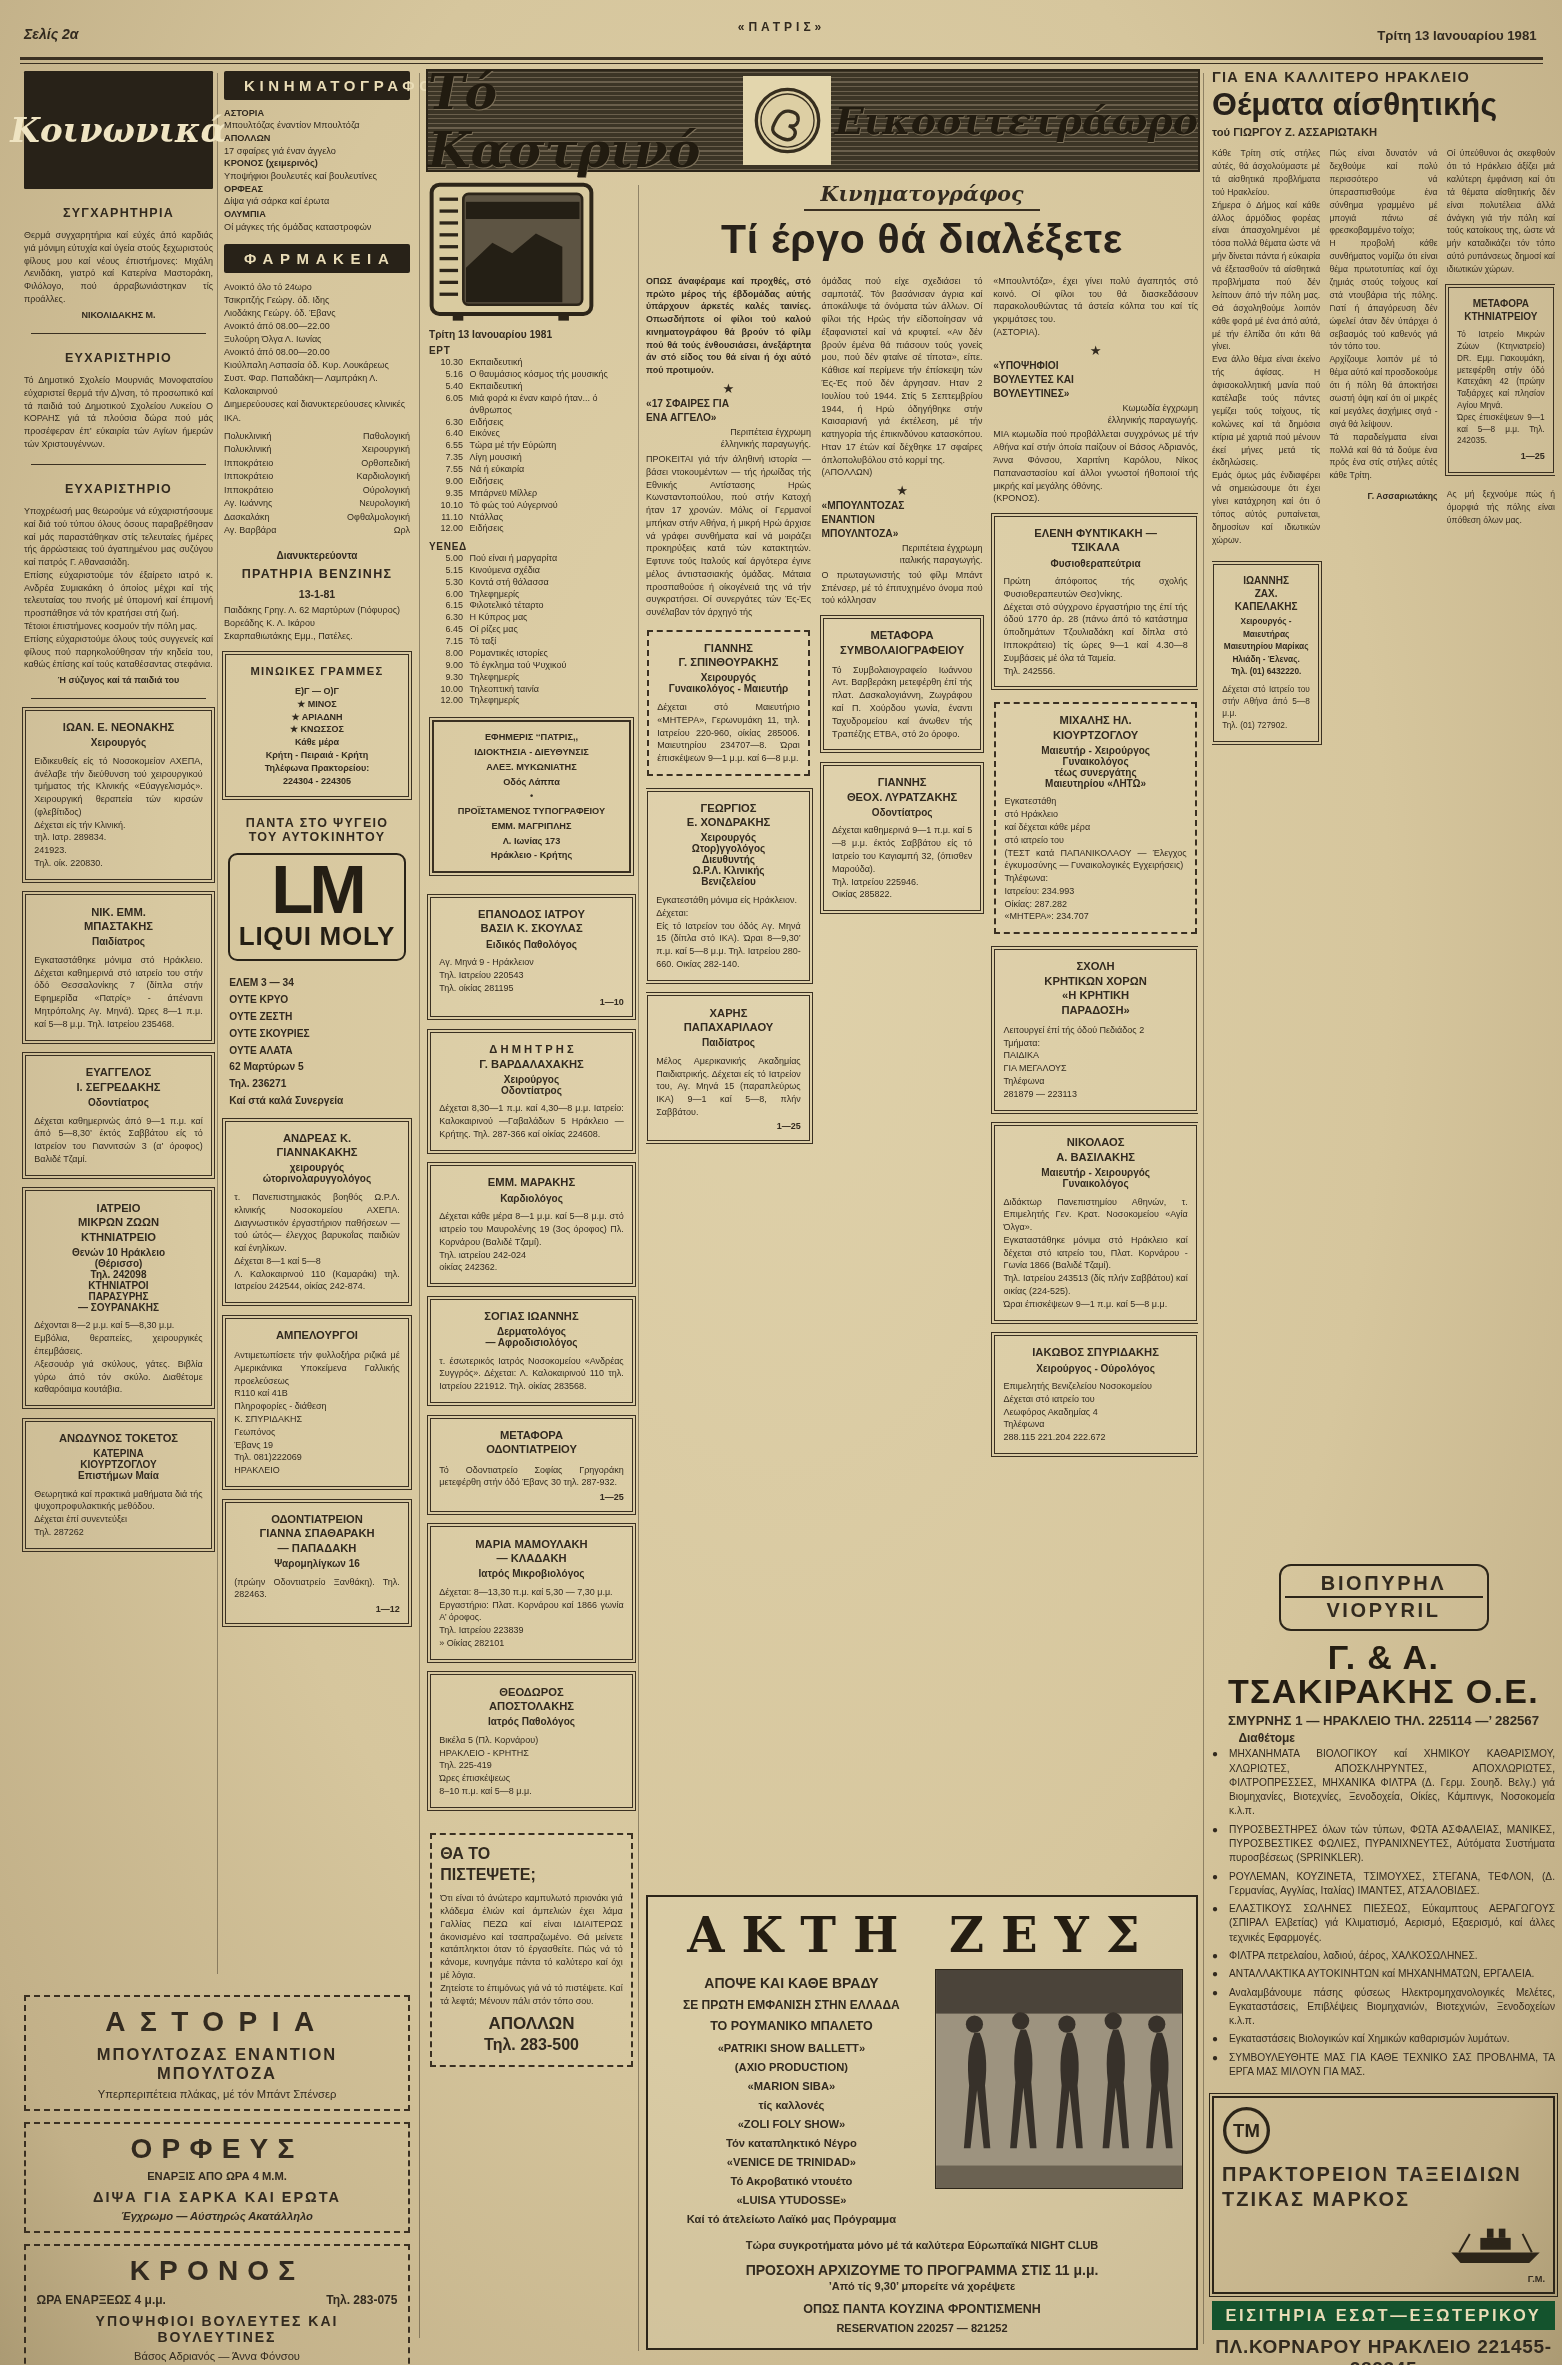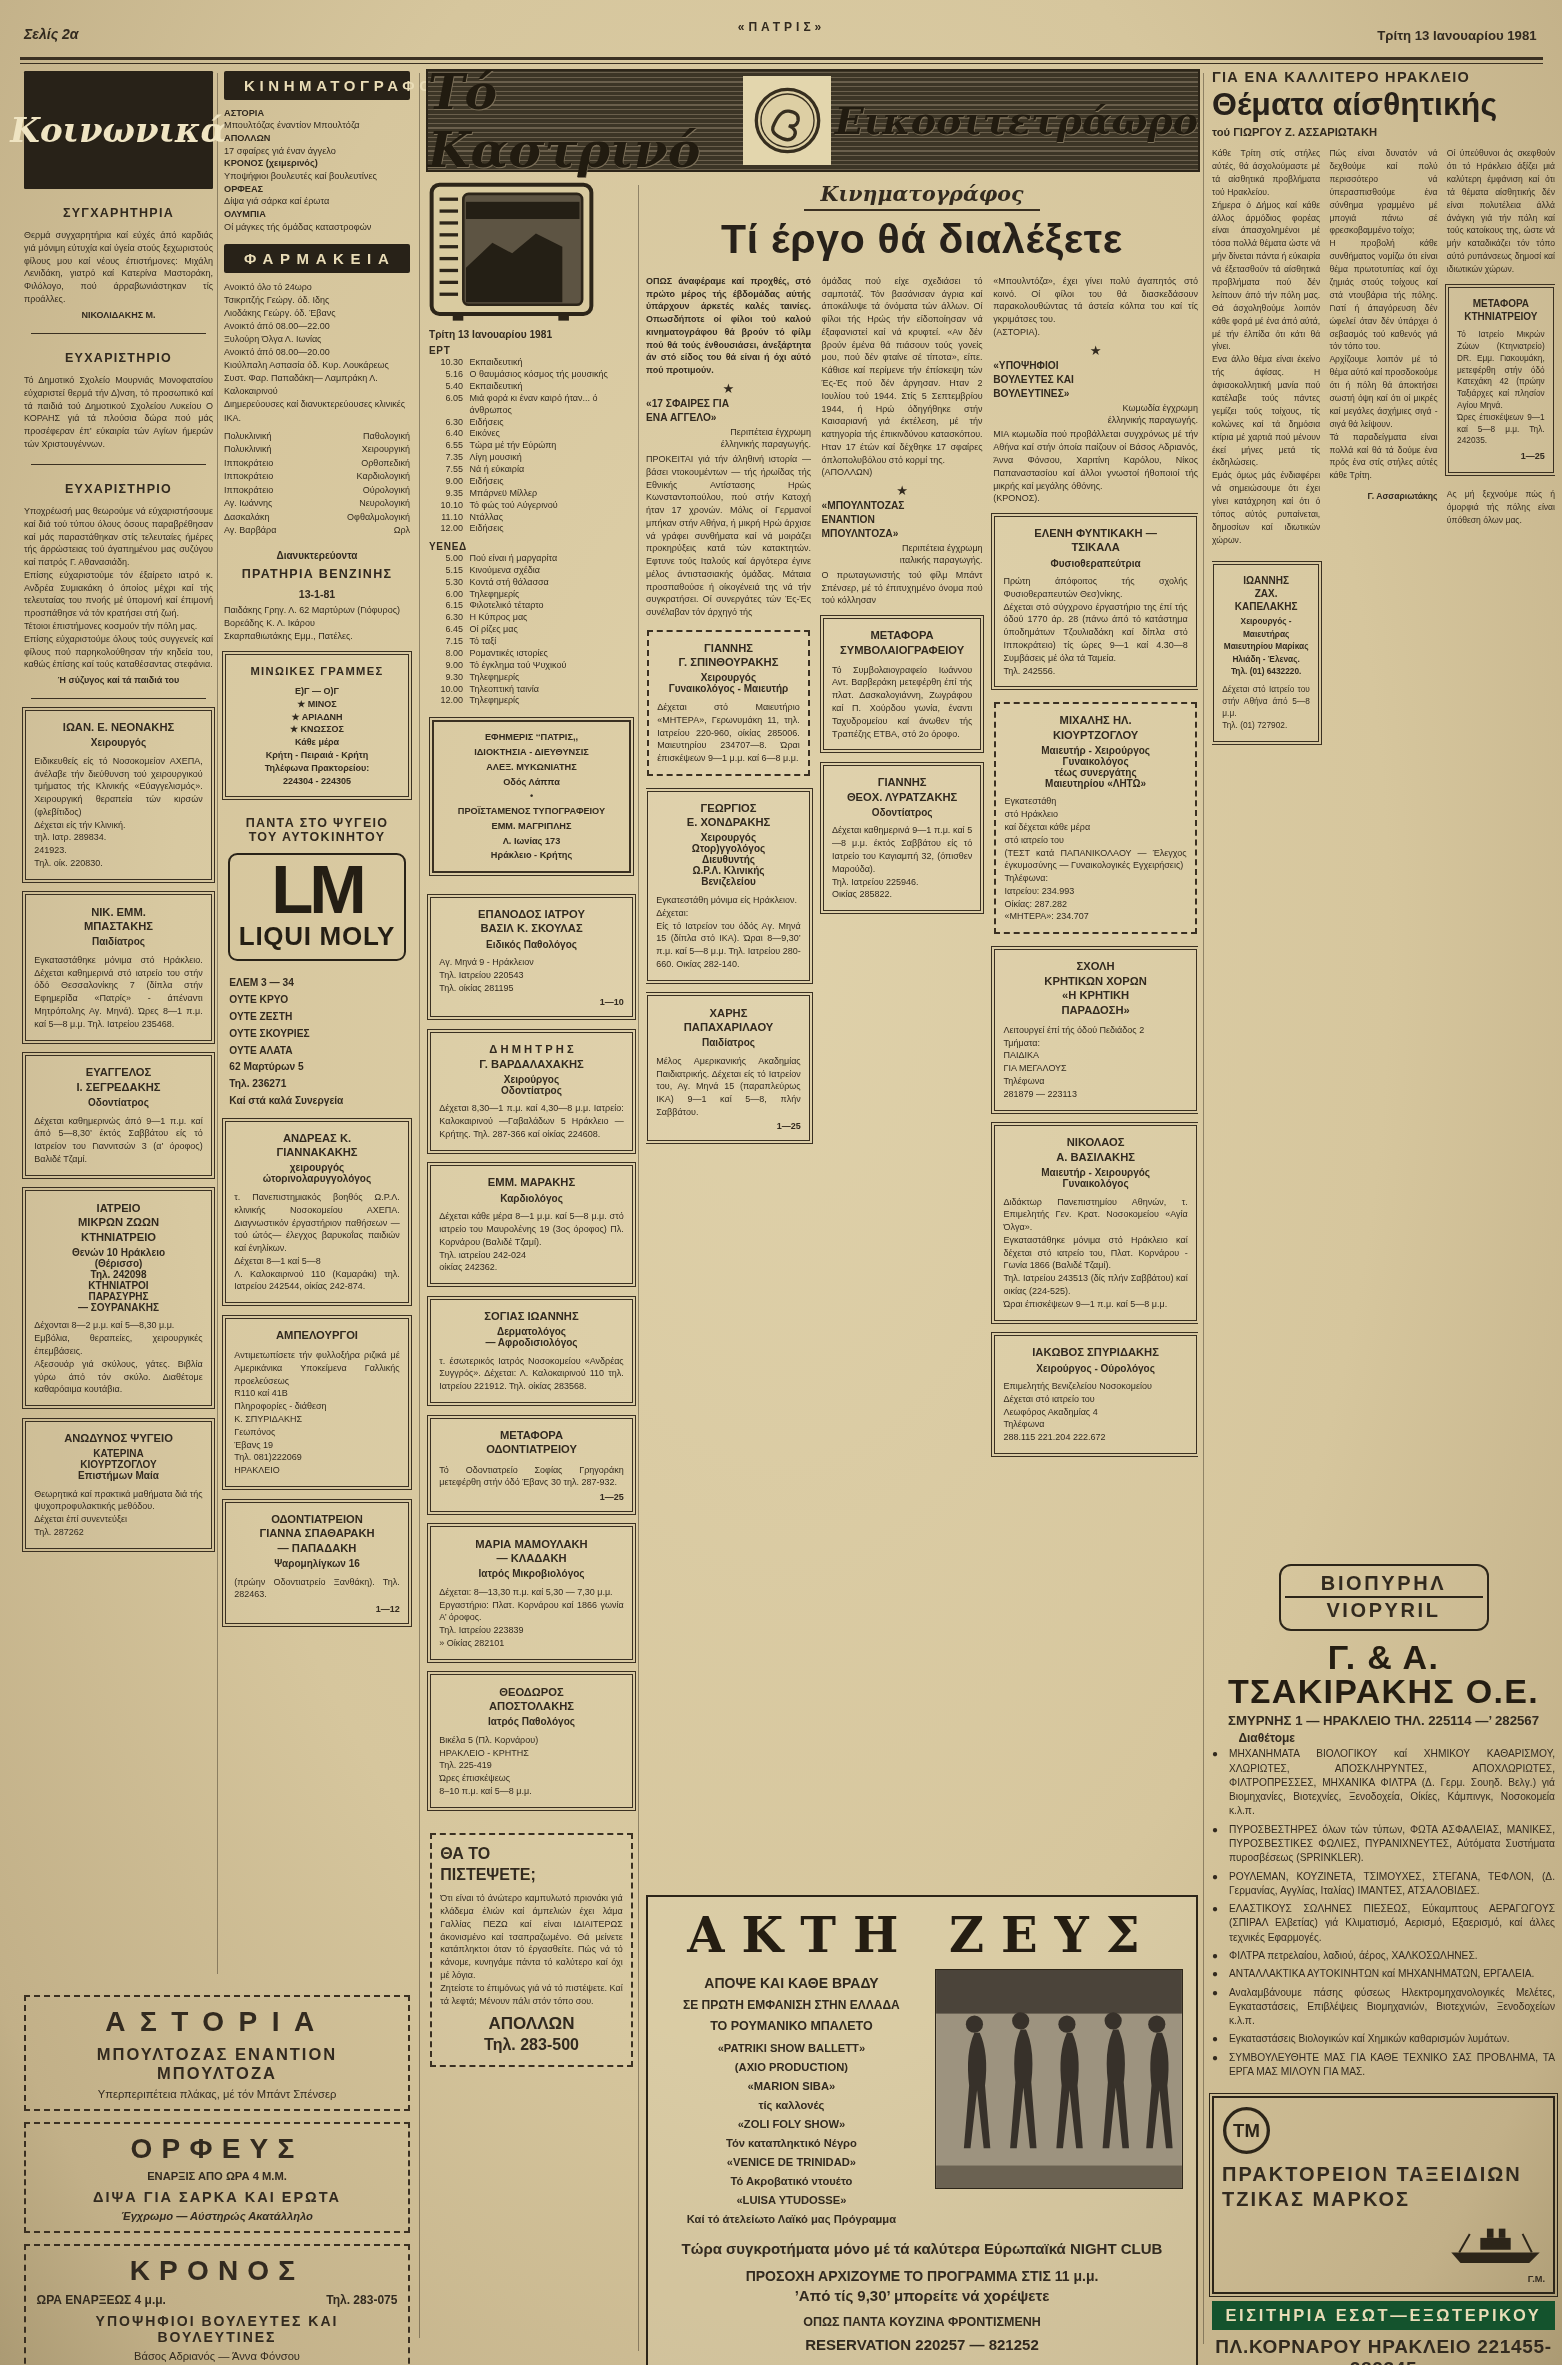--- a/index.html
+++ b/index.html
@@ -63,21 +63,21 @@
   .story{font-size:9px;line-height:1.42;text-align:justify;white-space:pre-line}
   .storyB{font-weight:bold}
   .star{ text-align:center;font-size:13.2px;margin:4px 0 1.3px}
   .stT{font-weight:bold;font-size:10.2px;line-height:1.35}
   .stC{font-size:9px;text-align:right;font-style:normal;line-height:1.35;margin:1.3px 0 2.6px}
 
   .aktibox{border:2.6px solid #2c2519;padding:10.6px 13.2px;margin-top:17px;background:rgba(250,243,219,.12)}
   .aktiT{font-family:"DejaVu Serif", serif;font-weight:bold;font-size:48px;letter-spacing:17px;text-align:center;color:#241d12}
   .aktiL{font-weight:bold;font-size:14px;text-align:center;margin-top:6.6px}
   .aktiList{font-size:11.2px;text-align:center;line-height:1.7;white-space:pre-line;font-weight:bold}
-  .aktiSmall{font-size:15px;text-align:center;line-height:1.6;font-weight:bold}
+  .aktiSmall{font-size:11px;text-align:center;line-height:1.6;font-weight:bold}
 
   .rKick{font-weight:bold;font-size:14.5px;letter-spacing:1.3px}
   .rTitle{font-weight:900;font-size:32px;margin:1.3px 0 2.6px;color:#27211a}
   .rBy{font-weight:bold;font-size:11.2px}
   .rcols{display:flex;gap:9.2px;margin-top:9.2px}
   .rcol{flex:1;font-size:8.6px;line-height:1.5;text-align:justify}
   .rcol p{margin:0 0 8px}
   .rsig{text-align:right;font-weight:bold;margin-top:6.6px}
 
   .viop{border:2.6px solid #2c2519;border-radius:12px;width:198px;margin:4px auto;text-align:center;padding:5.3px 4px}
@@ -180,21 +180,21 @@
 ΚΤΗΝΙΑΤΡΟΙ
 ΠΑΡΑΣΥΡΗΣ
 — ΣΟΥΡΑΝΑΚΗΣ</div>
         <div class="bb">Δέχονται 8—2 μ.μ. καί 5—8,30 μ.μ.
 Εμβόλια, θεραπείες, χειρουργικές έπεμβάσεις.
 Αξεσουάρ γιά σκύλους, γάτες. Βιβλία γύρω άπό τόν σκύλο. Διαθέτομε καθαρόαιμα κουτάβια.</div>
 
       </div>
 
       <div class="nbox">
-        <div class="bt">ΑΝΩΔΥΝΟΣ ΨΥΓΕΙΟ</div>
+        <div class="bt">ΑΝΩΔΥΝΟΣ ΤΟΚΕΤΟΣ</div>
         <div class="bs">ΚΑΤΕΡΙΝΑ
 ΚΙΟΥΡΤΖΟΓΛΟΥ
 Επιστήμων Μαία</div>
         <div class="bb">Θεωρητικά καί πρακτικά μαθήματα διά τής ψυχοπροφυλακτικής μεθόδου.
 Δέχεται έπί συνεντεύξει
 Τηλ. 287262</div>
 
       </div>
     </div>
 </div>

